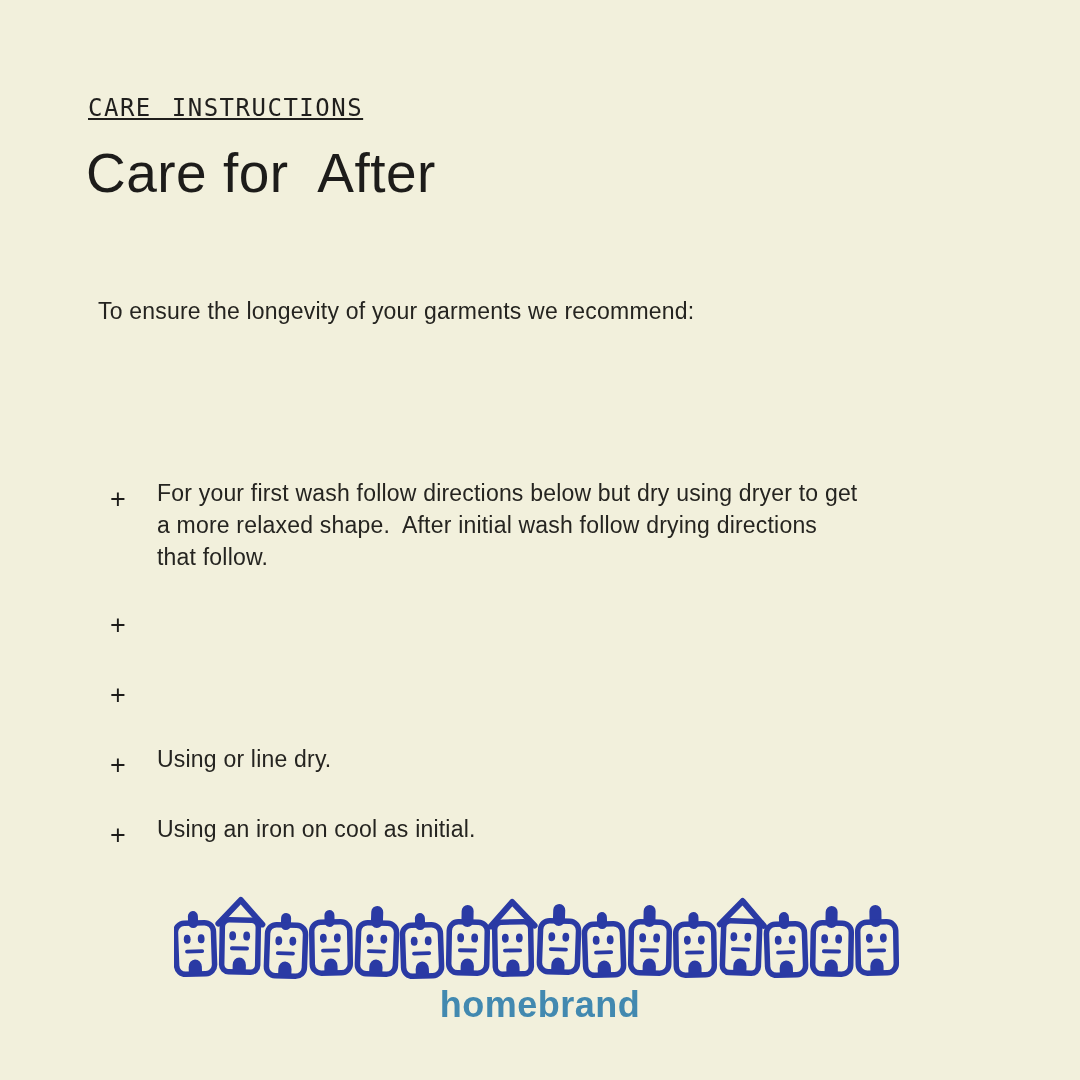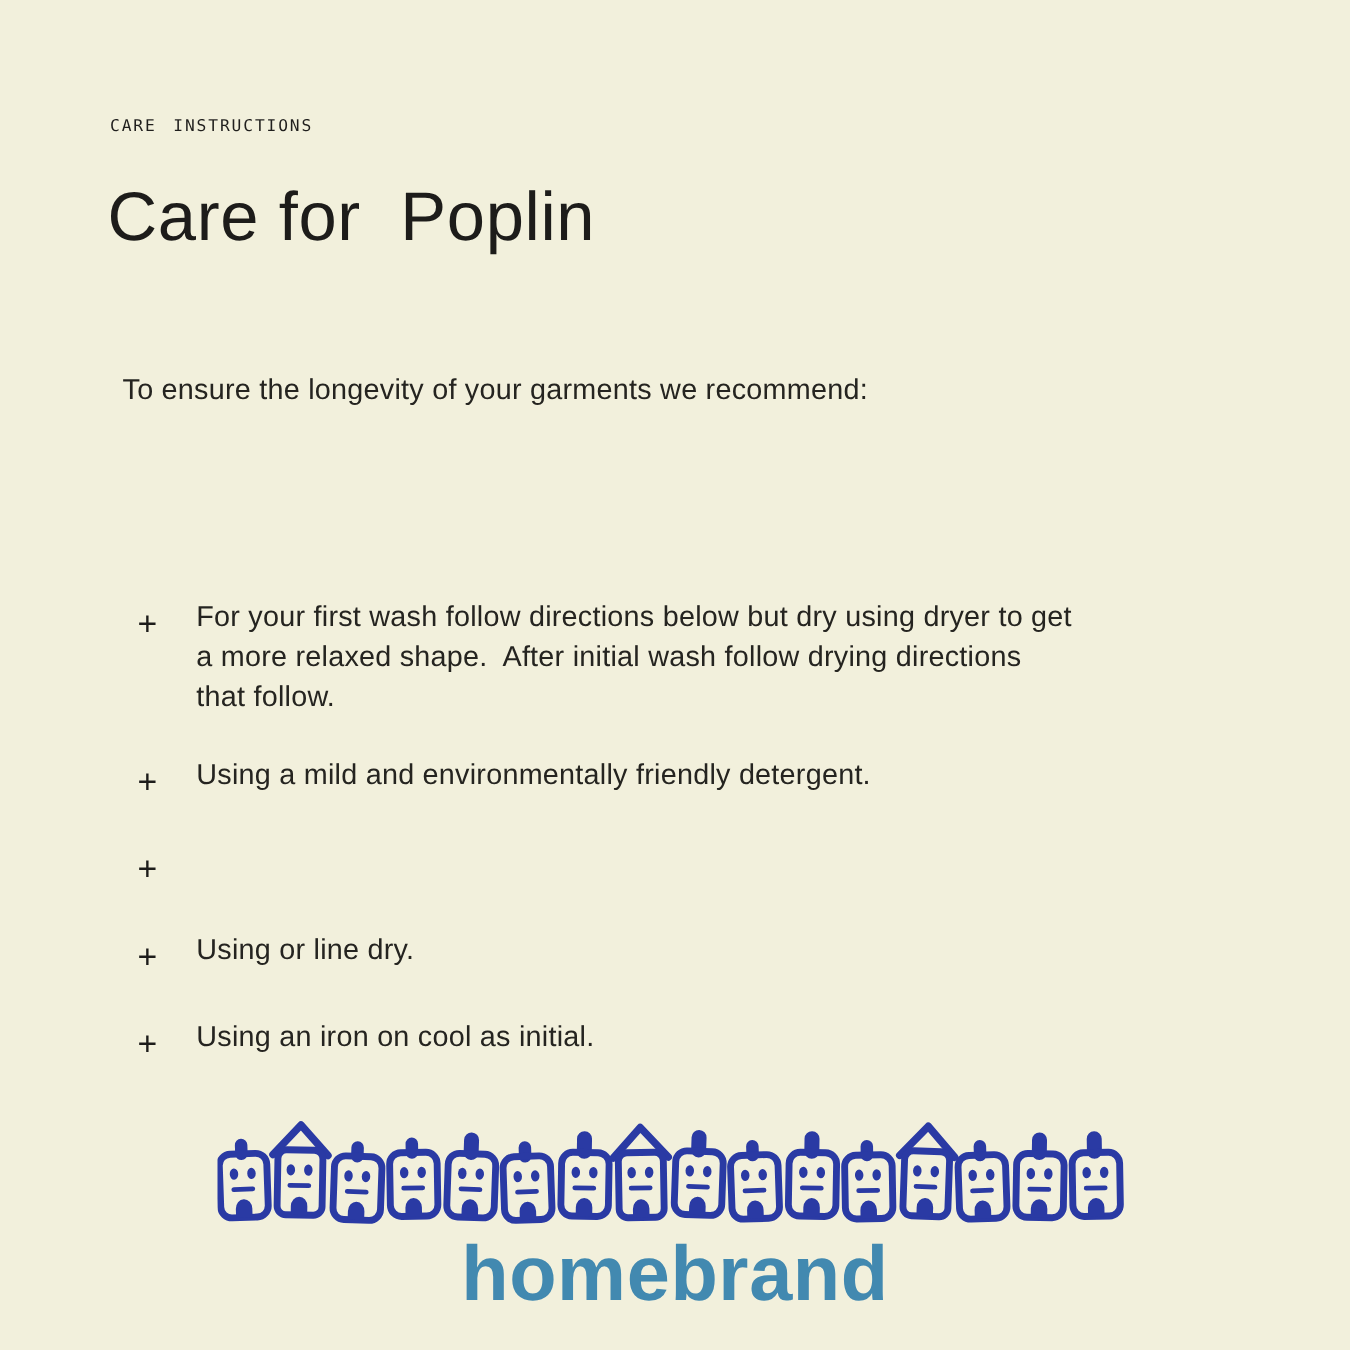--- a/index.html
+++ b/index.html
@@ -10,24 +10,25 @@
     color: #201f1d;
     font-family: "Liberation Sans", sans-serif;
     overflow: hidden;
   }
 
   .eyebrow {
     position: absolute;
     left: 88px;
     top: 94px;
     font-family: "DejaVu Sans Mono", monospace;
-    font-size: 13px;
+    font-size: 24px;
     letter-spacing: 1.5px;
     word-spacing: 4px;
     color: #201f1d;
+    text-decoration: underline;
   }
 
   .title {
     position: absolute;
     left: 86px;
     top: 141px;
     font-size: 55px;
     font-weight: 400;
     letter-spacing: 0.5px;
     white-space: pre;
@@ -77,45 +78,44 @@
     left: 174px;
     top: 884px;
   }
 
   .brand {
     position: absolute;
     left: 0;
     width: 1080px;
     top: 984px;
     text-align: center;
-    font-size: 62px;
+    font-size: 36px;
     font-weight: 700;
     letter-spacing: 0.5px;
     color: #4289b0;
   }
 </style>
 </head>
 <body>
 
 <div class="eyebrow">CARE INSTRUCTIONS</div>
 
-<h1 class="title">Care for  Poplin</h1>
+<h1 class="title">Care for  After</h1>
 
 <div class="intro">To ensure the longevity of your garments we recommend:</div>
 
 <div class="care-list">
   <div class="care-item">
     <span class="plus">+</span>
     <span class="text">For your first wash follow directions below but dry using dryer to get
 a more relaxed shape.  After initial wash follow drying directions
 that follow.</span>
   </div>
   <div class="care-item">
     <span class="plus">+</span>
-    <span class="text">Using a mild and environmentally friendly detergent.</span>
   </div>
   <div class="care-item">
     <span class="plus">+</span>
   </div>
   <div class="care-item">
     <span class="plus">+</span>
     <span class="text">Using or line dry.</span>
   </div>
   <div class="care-item">
     <span class="plus">+</span>

